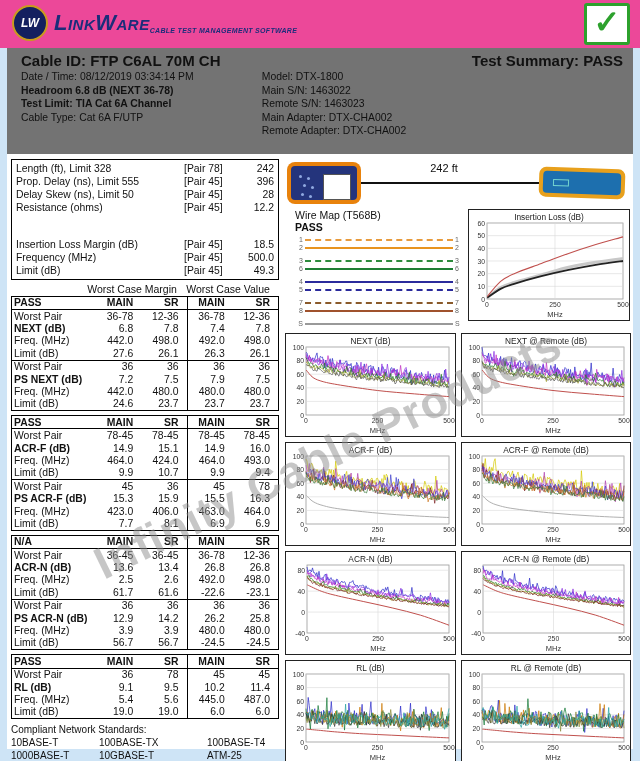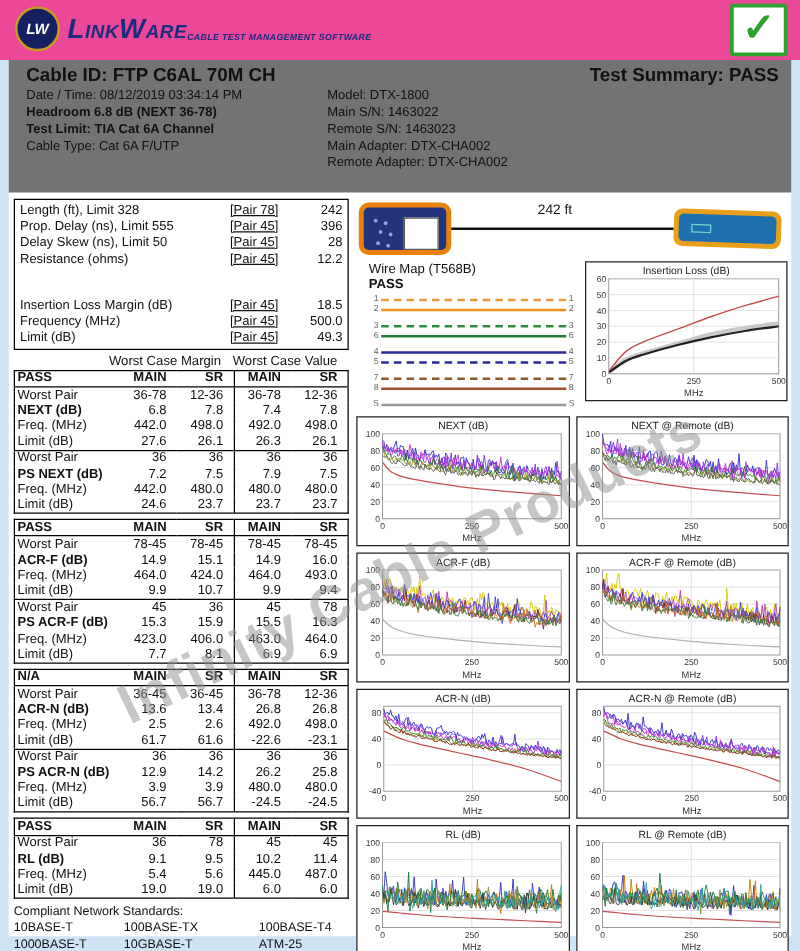--- a/index.html
+++ b/index.html
@@ -27,21 +27,21 @@
   .ic0{width:40%;}.ic1{width:27%;}.ic2{width:33%;}
   .info-line.b{font-weight:bold;}
   
   .content{display:flex;gap:6px;padding:5px 2px 0 4px;position:relative;}
   .leftcol{width:268px;flex:none;}
   .rightcol{flex:1;min-width:0;}
   
   .m-box{border:1.5px solid #000;padding:2px 4px;font-size:10.4px;}
   .m-row{display:flex;height:13px;align-items:center;}
   .m-label{flex:1;}
-  .m-pair{width:52px;text-decoration:underline;}
+  .m-pair{width:52px;}
   .m-val{width:38px;text-align:right;}
   .m-spacer{height:24px;}
   
   .wc-colheads{display:flex;font-size:10.5px;margin:3px 0 1px;}
   .wc-colheads span{text-align:center;}
   .wch-m{margin-left:72px;width:98px;}
   .wch-v{width:94px;}
   .wc-table{border:1.5px solid #000;border-collapse:collapse;width:100%;margin-bottom:4px;
             font-size:10.4px;table-layout:fixed;}
   .wc-table td{height:12.4px;padding:0 2px;white-space:nowrap;overflow:hidden;}

